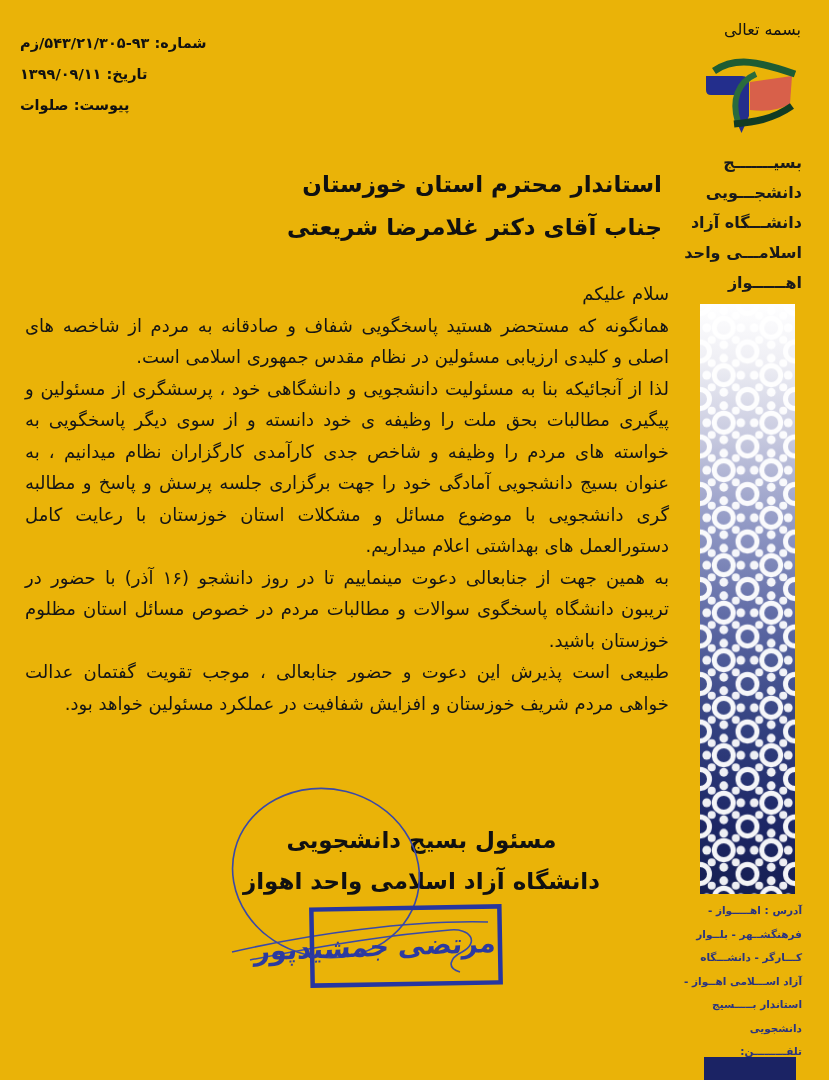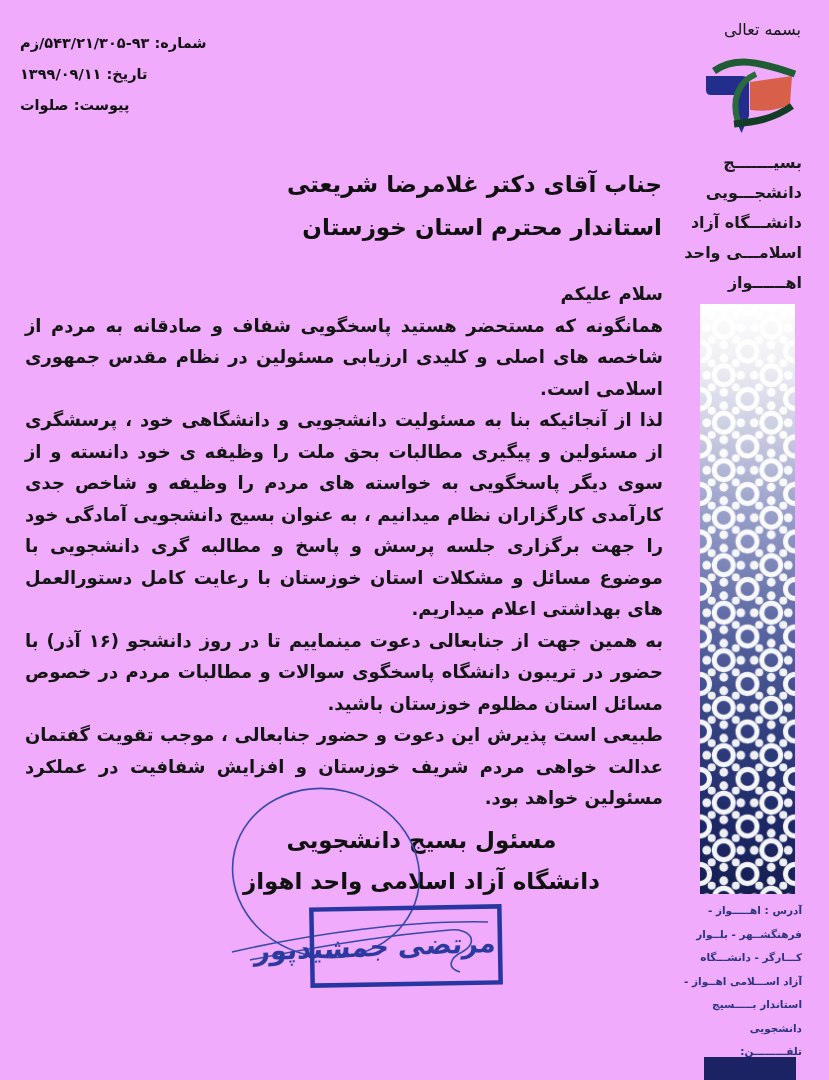--- a/index.html
+++ b/index.html
@@ -1,39 +1,39 @@
 <!DOCTYPE html>
 <html lang="fa" dir="rtl"><head>
 <meta charset="utf-8">
 <style>
   * { margin:0; padding:0; box-sizing:border-box; }
   html,body { background:#e8e8e8; }
   .page {
     position:relative; width:829px; height:1080px;
-    background:#f0abfc; overflow:hidden;
+    background:#eab308; overflow:hidden;
     font-family:"DejaVu Sans", sans-serif;
     direction:rtl; color:#1c1c1c;
   }
   
   .meta-block {
     position:absolute; left:20px; top:28px; width:225px;
     direction:rtl; text-align:left;
     font-size:14.5px; font-weight:bold; line-height:31px; color:#111;
   }
   .meta-line { white-space:nowrap; }
   .ltr { direction:ltr; unicode-bidi:isolate; }
   
   .recipient {
     position:absolute; right:167px; top:163px;
     text-align:right; font-weight:bold; font-size:23px; line-height:43px; color:#111;
   }
   
   .body-text {
-    position:absolute; right:166px; left:25px; top:278px;
-    font-size:18px; font-weight:bold; line-height:31.5px;
+    position:absolute; right:160px; left:25px; top:278px;
+    font-size:18px; font-weight:normal; line-height:31.5px;
     text-align:justify; color:#151515;
   }
   .body-text p { margin:0; }
   .salutation { text-align:right; }
   
   .sig-titles {
     position:absolute; right:229px; top:820px; text-align:center;
     font-size:23px; font-weight:bold; line-height:41px; color:#111;
   }
   .sig-graphic { position:absolute; left:150px; top:782px; width:470px; height:225px; pointer-events:none; }
@@ -140,22 +140,22 @@
               <circle cx="35.8" cy="35.8" r="4"></circle>
           </g>
         </pattern>
       </defs>
       <rect x="0" y="0" width="95" height="590" fill="url(#pg)"></rect>
       <rect x="0" y="0" width="95" height="590" fill="url(#rosette)"></rect>
     </svg>
   </div>
 
   <div class="recipient">
+    <div>استاندار محترم استان خوزستان</div>
     <div>جناب آقای دکتر غلامرضا شریعتی</div>
-    <div>استاندار محترم استان خوزستان</div>
   </div>
 
   <div class="body-text">
     <p class="salutation">سلام علیکم</p>
     <p>همانگونه که مستحضر هستید پاسخگویی شفاف و صادقانه به مردم از شاخصه های اصلی و کلیدی ارزیابی مسئولین در نظام مقدس جمهوری اسلامی است.</p>
     <p>لذا از آنجائیکه بنا به مسئولیت دانشجویی و دانشگاهی خود ، پرسشگری از مسئولین و پیگیری مطالبات بحق ملت را وظیفه ی خود دانسته و از سوی دیگر پاسخگویی به خواسته های مردم را وظیفه و شاخص جدی کارآمدی کارگزاران نظام میدانیم ، به عنوان بسیج دانشجویی آمادگی خود را جهت برگزاری جلسه پرسش و پاسخ و مطالبه گری دانشجویی با موضوع مسائل و مشکلات استان خوزستان با رعایت کامل دستورالعمل های بهداشتی اعلام میداریم.</p>
     <p>به همین جهت از جنابعالی دعوت مینماییم تا در روز دانشجو (۱۶ آذر) با حضور در تریبون دانشگاه پاسخگوی سوالات و مطالبات مردم در خصوص مسائل استان مظلوم خوزستان باشید.</p>
     <p>طبیعی است پذیرش این دعوت و حضور جنابعالی ، موجب تقویت گفتمان عدالت خواهی مردم شریف خوزستان و افزایش شفافیت در عملکرد مسئولین خواهد بود.</p>
   </div>
 

